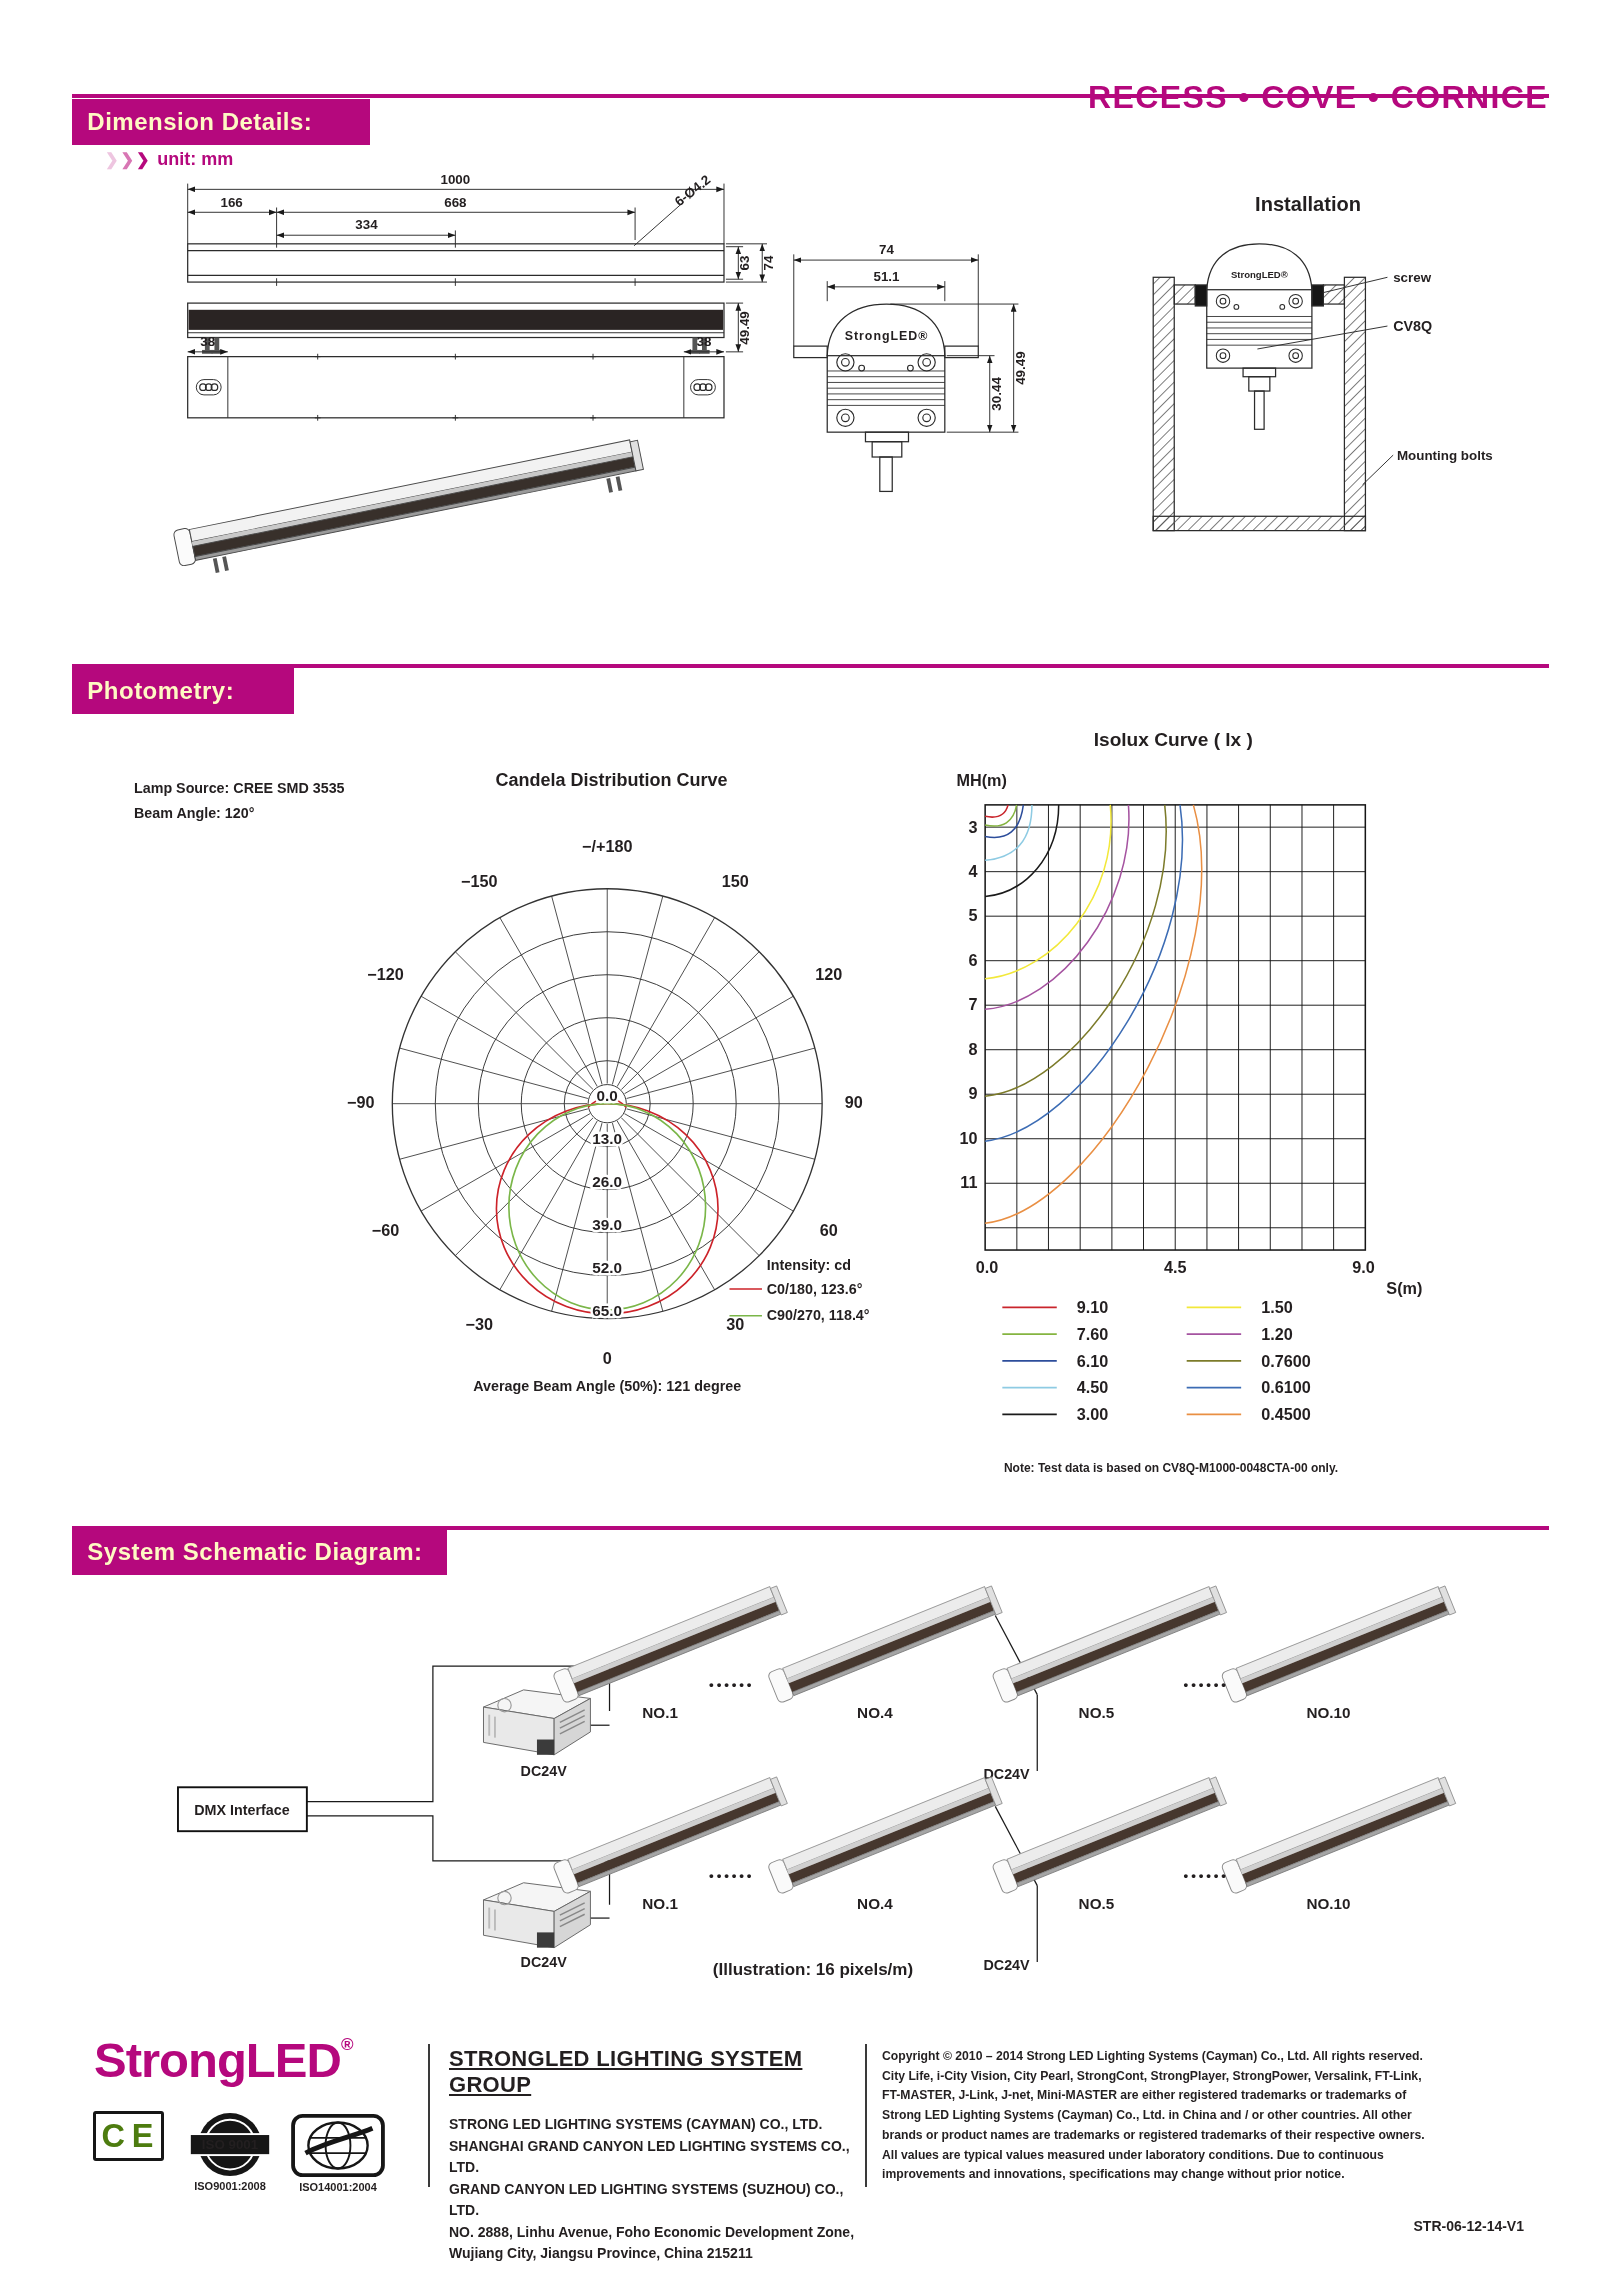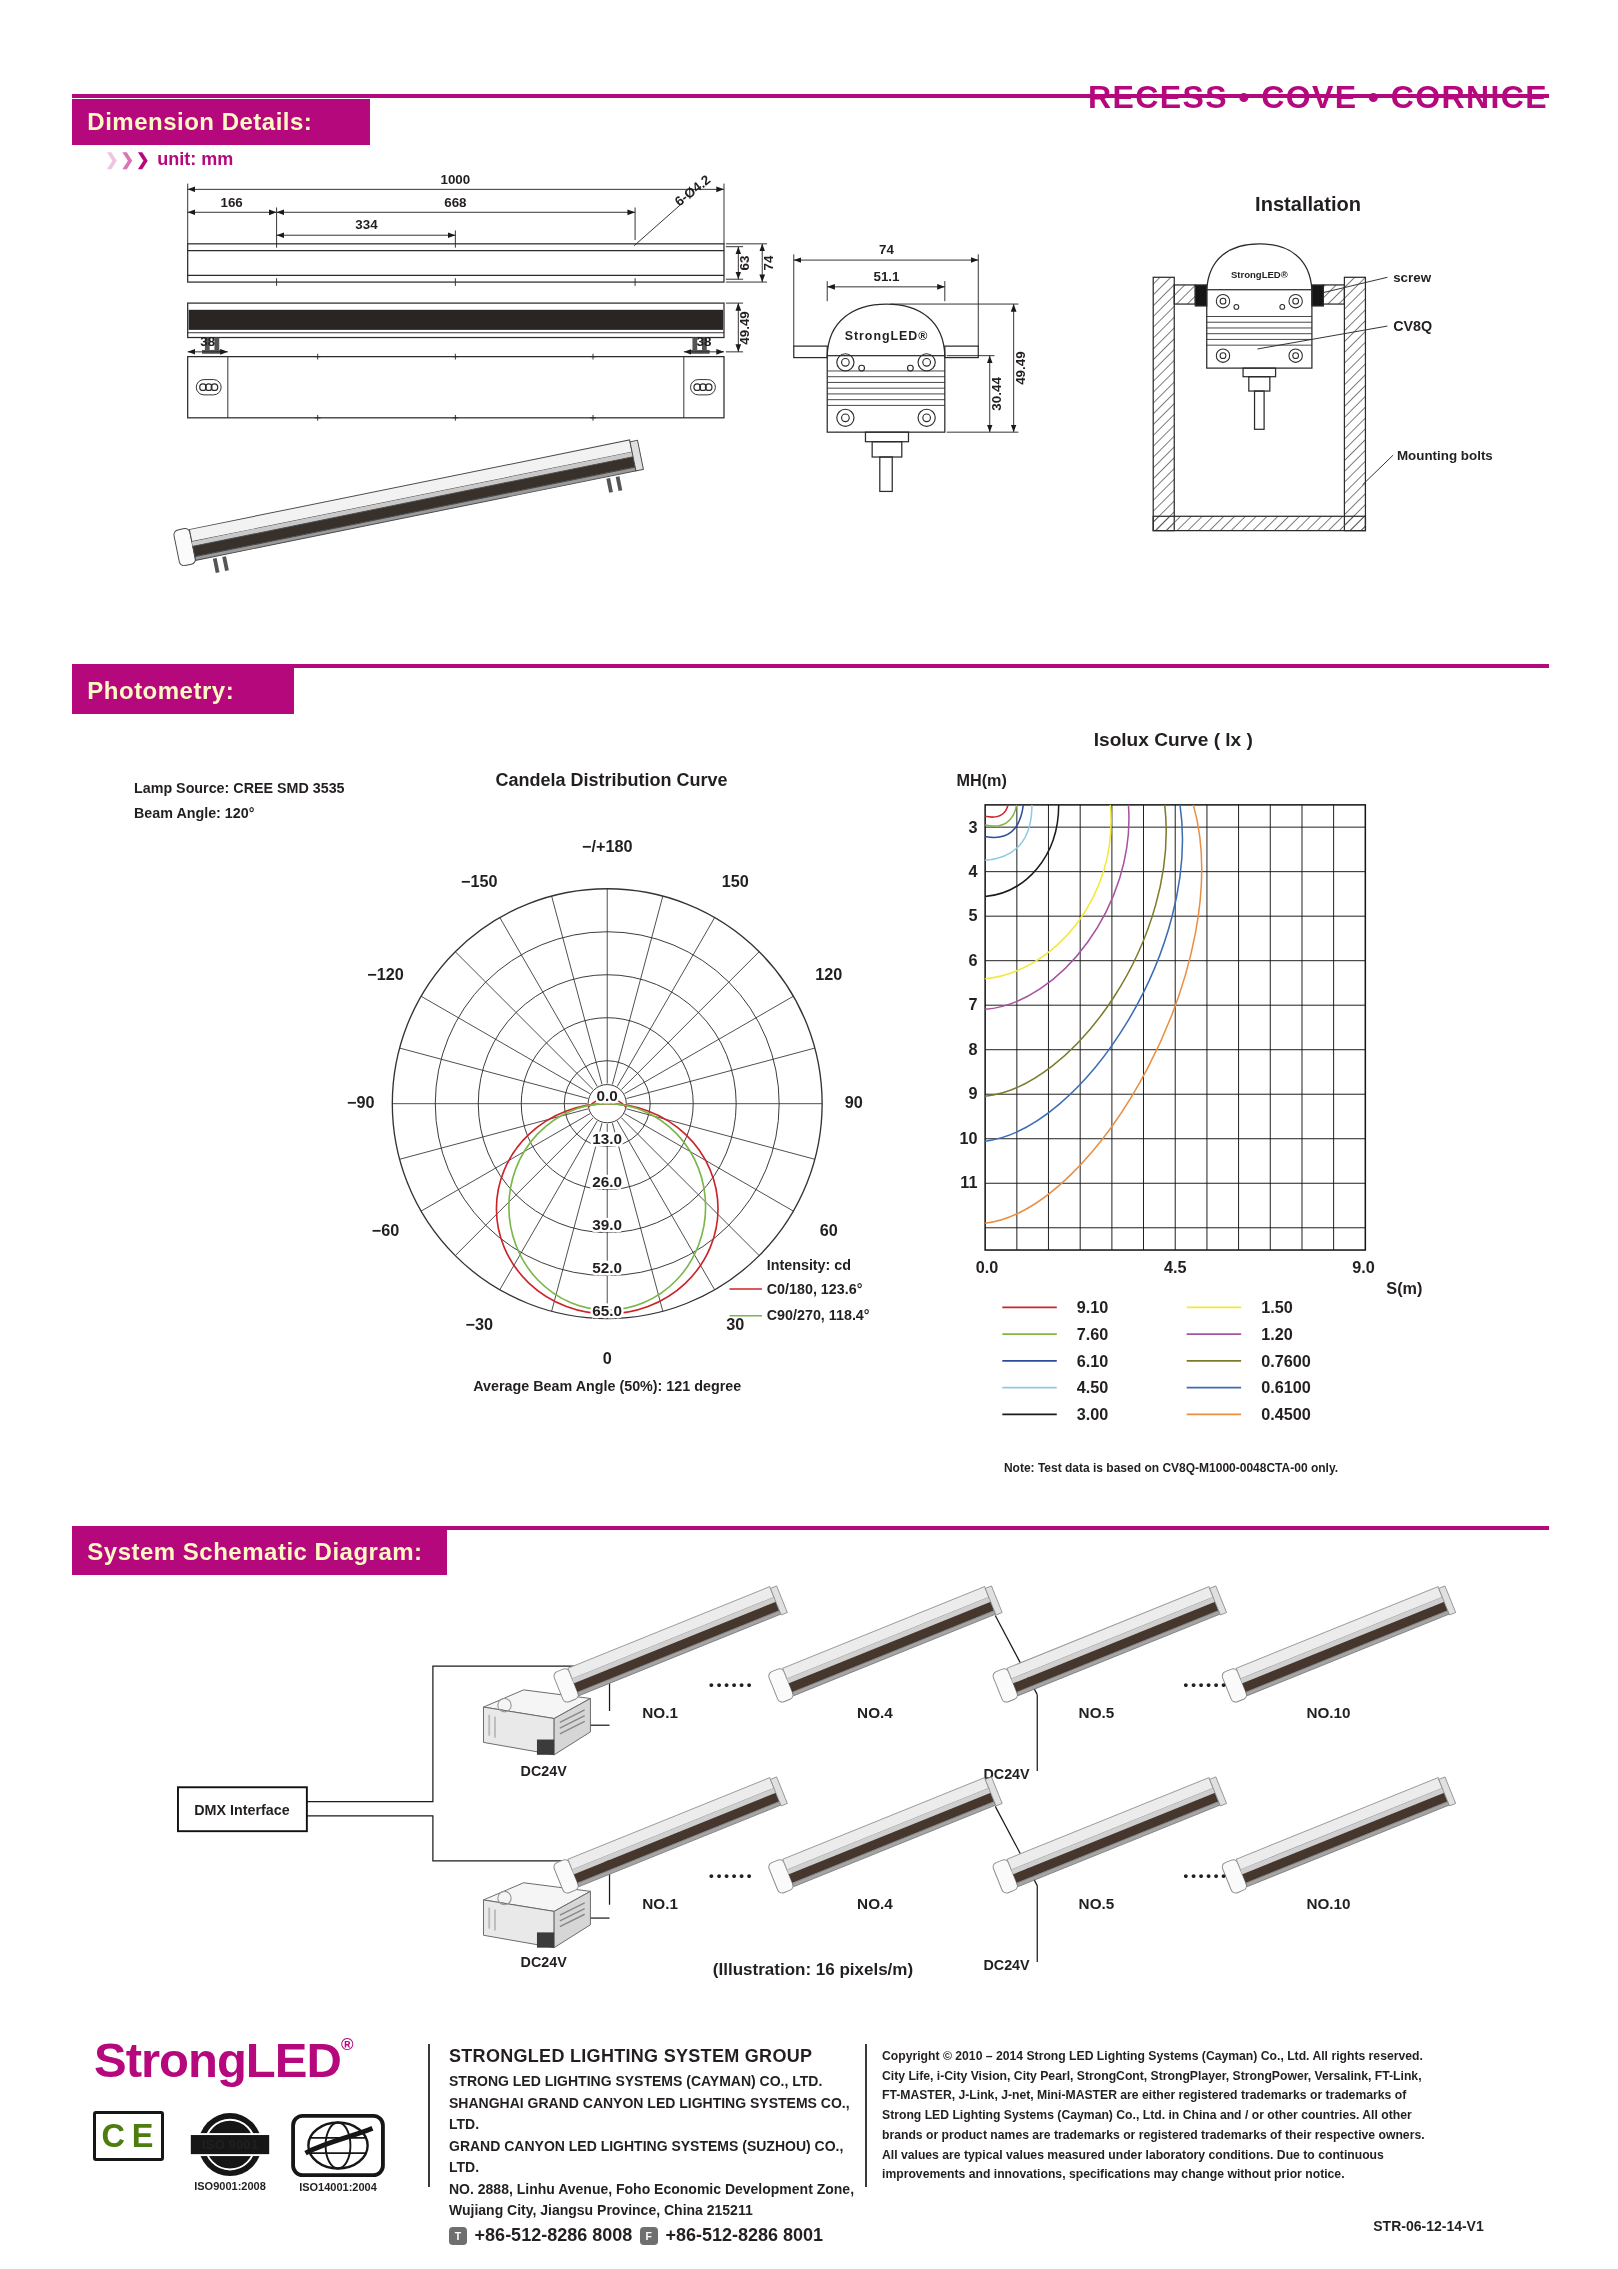--- a/index.html
+++ b/index.html
@@ -16,27 +16,27 @@
   .dimtxt { font-size:14px; font-weight:bold; }
   .lamp-block { position:absolute; top:776px; left:134px; font-size:14.3px; font-weight:bold; line-height:25px; }
   .chart-title { position:absolute; font-size:18px; font-weight:bold; text-align:center; }
   .note-line { position:absolute; top:1461px; left:344px; width:994px; text-align:right; font-size:12px; font-weight:bold; }
   .schem-caption { position:absolute; top:1960px; left:526px; width:574px; text-align:center; font-size:17px; font-weight:bold; }
   
   .f-logo { position:absolute; top:2032px; left:94px; font-size:49px; font-weight:800; letter-spacing:-1px; color:#b5087d; }
   .f-logo sup { font-size:17px; vertical-align:27px; }
   .f-divider { position:absolute; width:1.9px; background:#3a3a3a; }
   .f-mid { position:absolute; top:2046px; left:449px; width:413px; }
-  .f-group { font-size:18px; font-weight:800; letter-spacing:0.3px; margin-bottom:4px; }
+  .f-group { font-size:22px; font-weight:800; letter-spacing:0.3px; margin-bottom:16px;text-decoration:underline; }
   .f-co { font-size:14px; font-weight:bold; line-height:21.5px; }
   .f-contact { display:flex; align-items:center; gap:7.6px; font-size:18px; font-weight:bold; margin-top:3.8px; }
   .cicon { display:inline-flex; width:18px; height:18px; border-radius:3.8px; background:#6f6f6f; color:#fff; font-size:10.5px; font-weight:bold; align-items:center; justify-content:center; }
   .f-right { position:absolute; top:2047px; left:882px; width:675px; font-size:12.2px; font-weight:600; line-height:19.7px; }
   .f-web { position:absolute; top:2193px; left:884px; font-size:39px; font-weight:800; letter-spacing:0.5px; }
-  .f-doc { position:absolute; top:2218px; left:1333px; width:191px; font-size:14px; font-weight:bold; text-align:center; }
+  .f-doc { position:absolute; top:2218px; left:1333px; width:191px; font-size:14px; font-weight:bold; text-align:right; }
   .cert-label { position:absolute; font-size:11px; font-weight:bold; }
   .ce-box { position:absolute; top:2111px; left:93px; width:71px; height:50px; border:3.8px solid #161616; border-radius:2.9px; display:flex; align-items:center; justify-content:center; font-size:32.5px; font-weight:bold; letter-spacing:6.7px; padding-left:4.8px; color:#4d7c0f; }
 </style>
 </head>
 <body>
 
 <div id="canvas">
 
   <div class="hdr-cat">RECESS • COVE • CORNICE</div>
   <div class="rule" style="top:94px;"></div>

